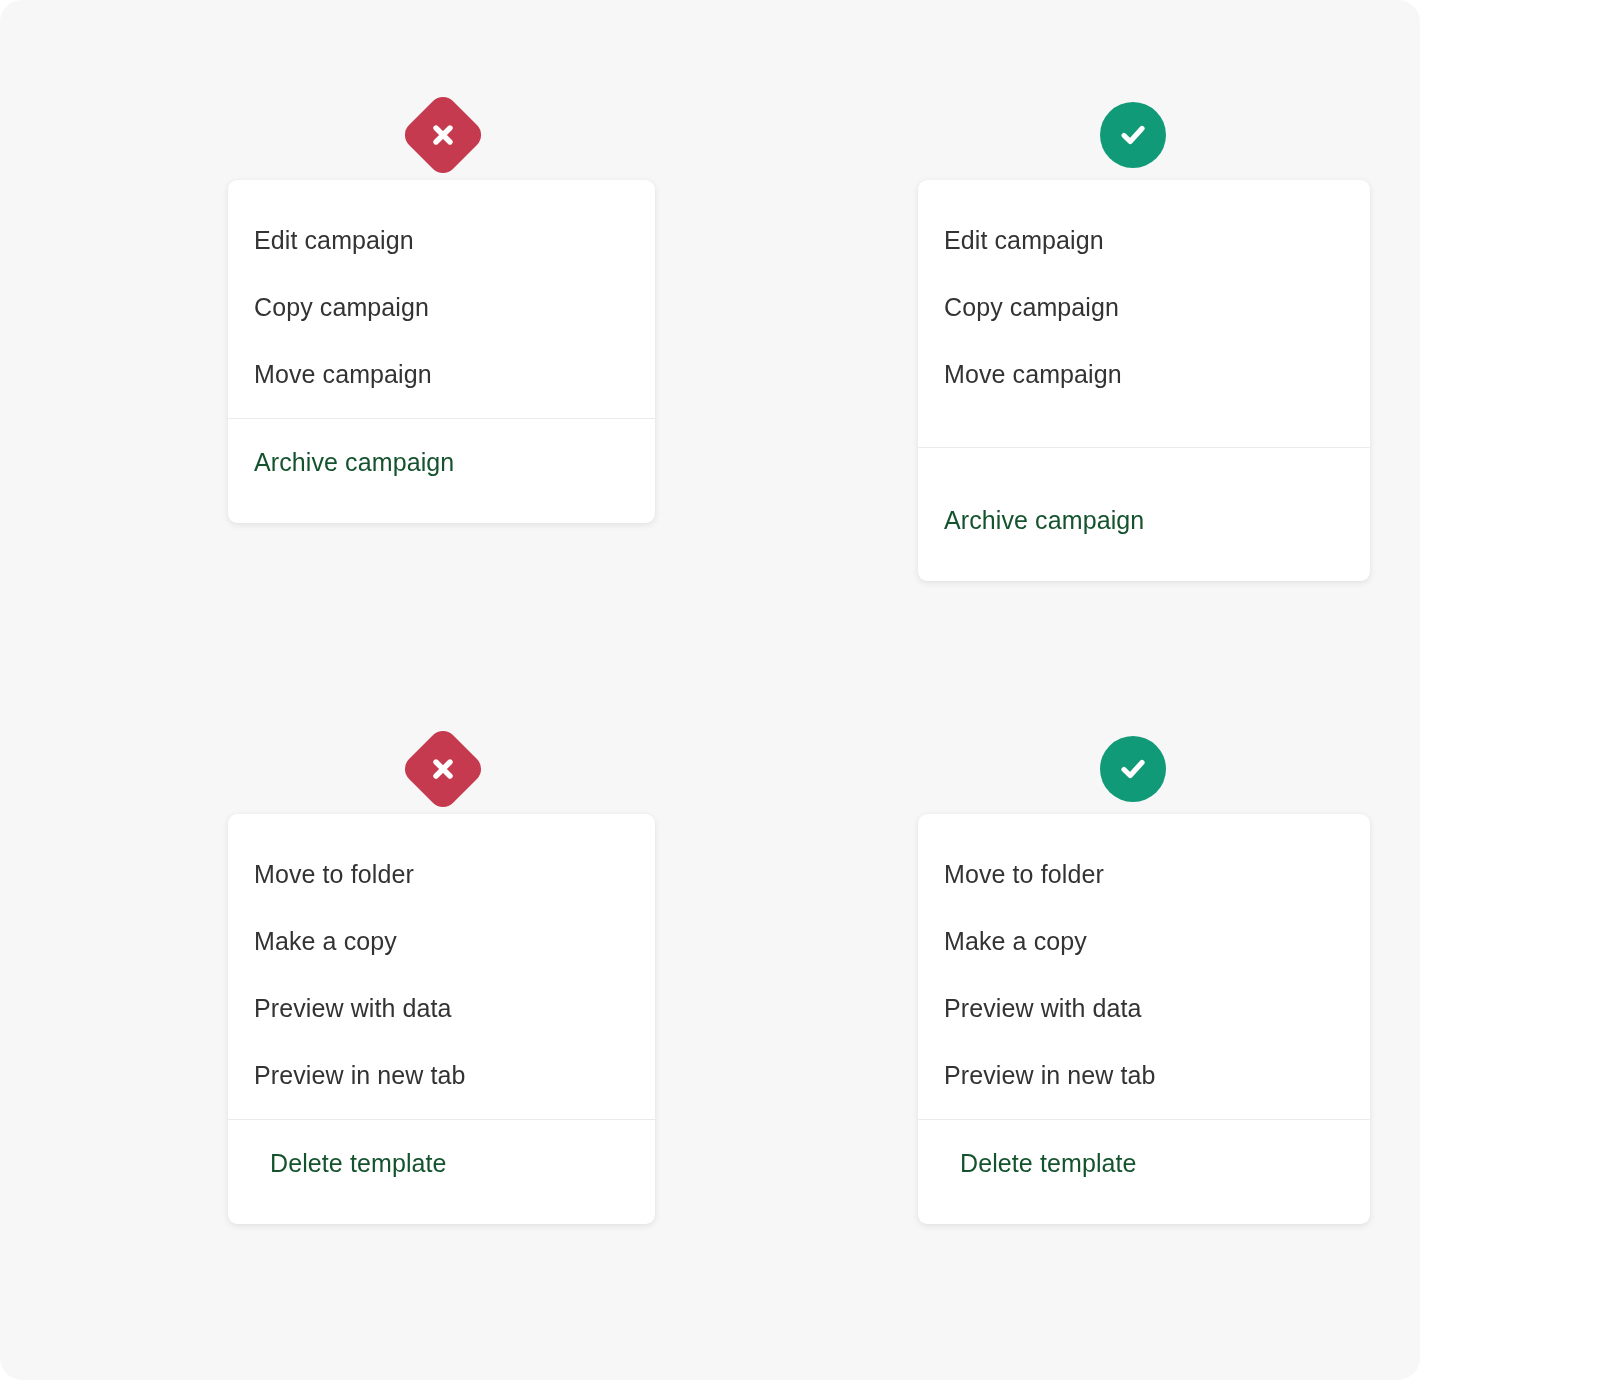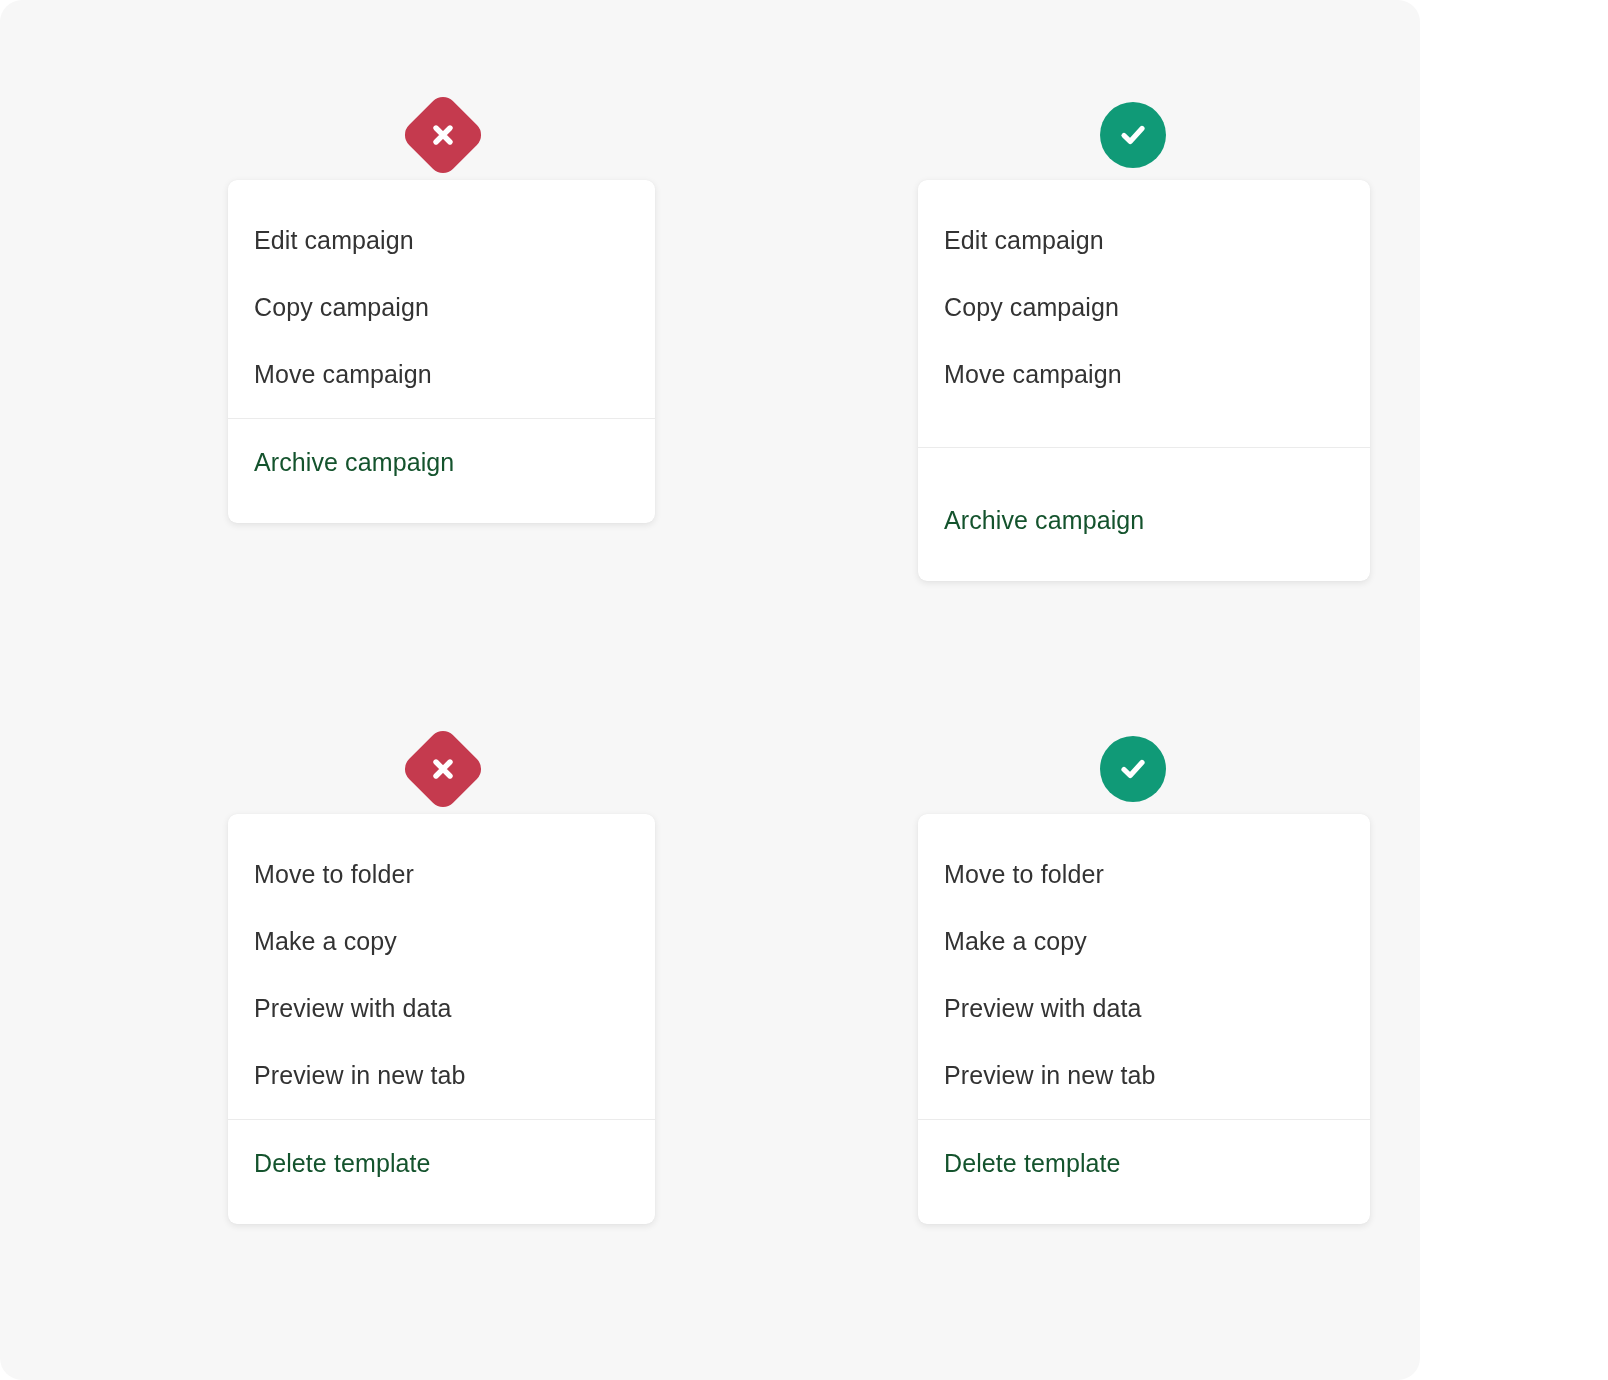--- a/index.html
+++ b/index.html
@@ -110,21 +110,21 @@
   .tight .group-bot  { padding: 10px 0 27px 0; }
 
   
   .loose .group-top  { padding: 27px 0 39px 0; }
   .loose .menu-item  { padding-top: 21px; padding-bottom: 21px; }
   .loose .group-bot  { padding: 39px 0 27px 0; }
 
   
   .tight4 .group-top { padding: 27px 12px 10px 0; }
   .tight4 .menu-item { padding-top: 21px; padding-bottom: 21px; }
-  .tight4 .group-bot { padding: 10px 0 27px 0; }
+  .tight4 .group-bot { padding: 10px 0 27px 16px; }
 </style>
 </head>
 <body>
 
 <div class="page">
   <div class="grid">
 
     <div class="example ex-tl">
       <div class="badge-wrap">
         <div class="badge bad">

